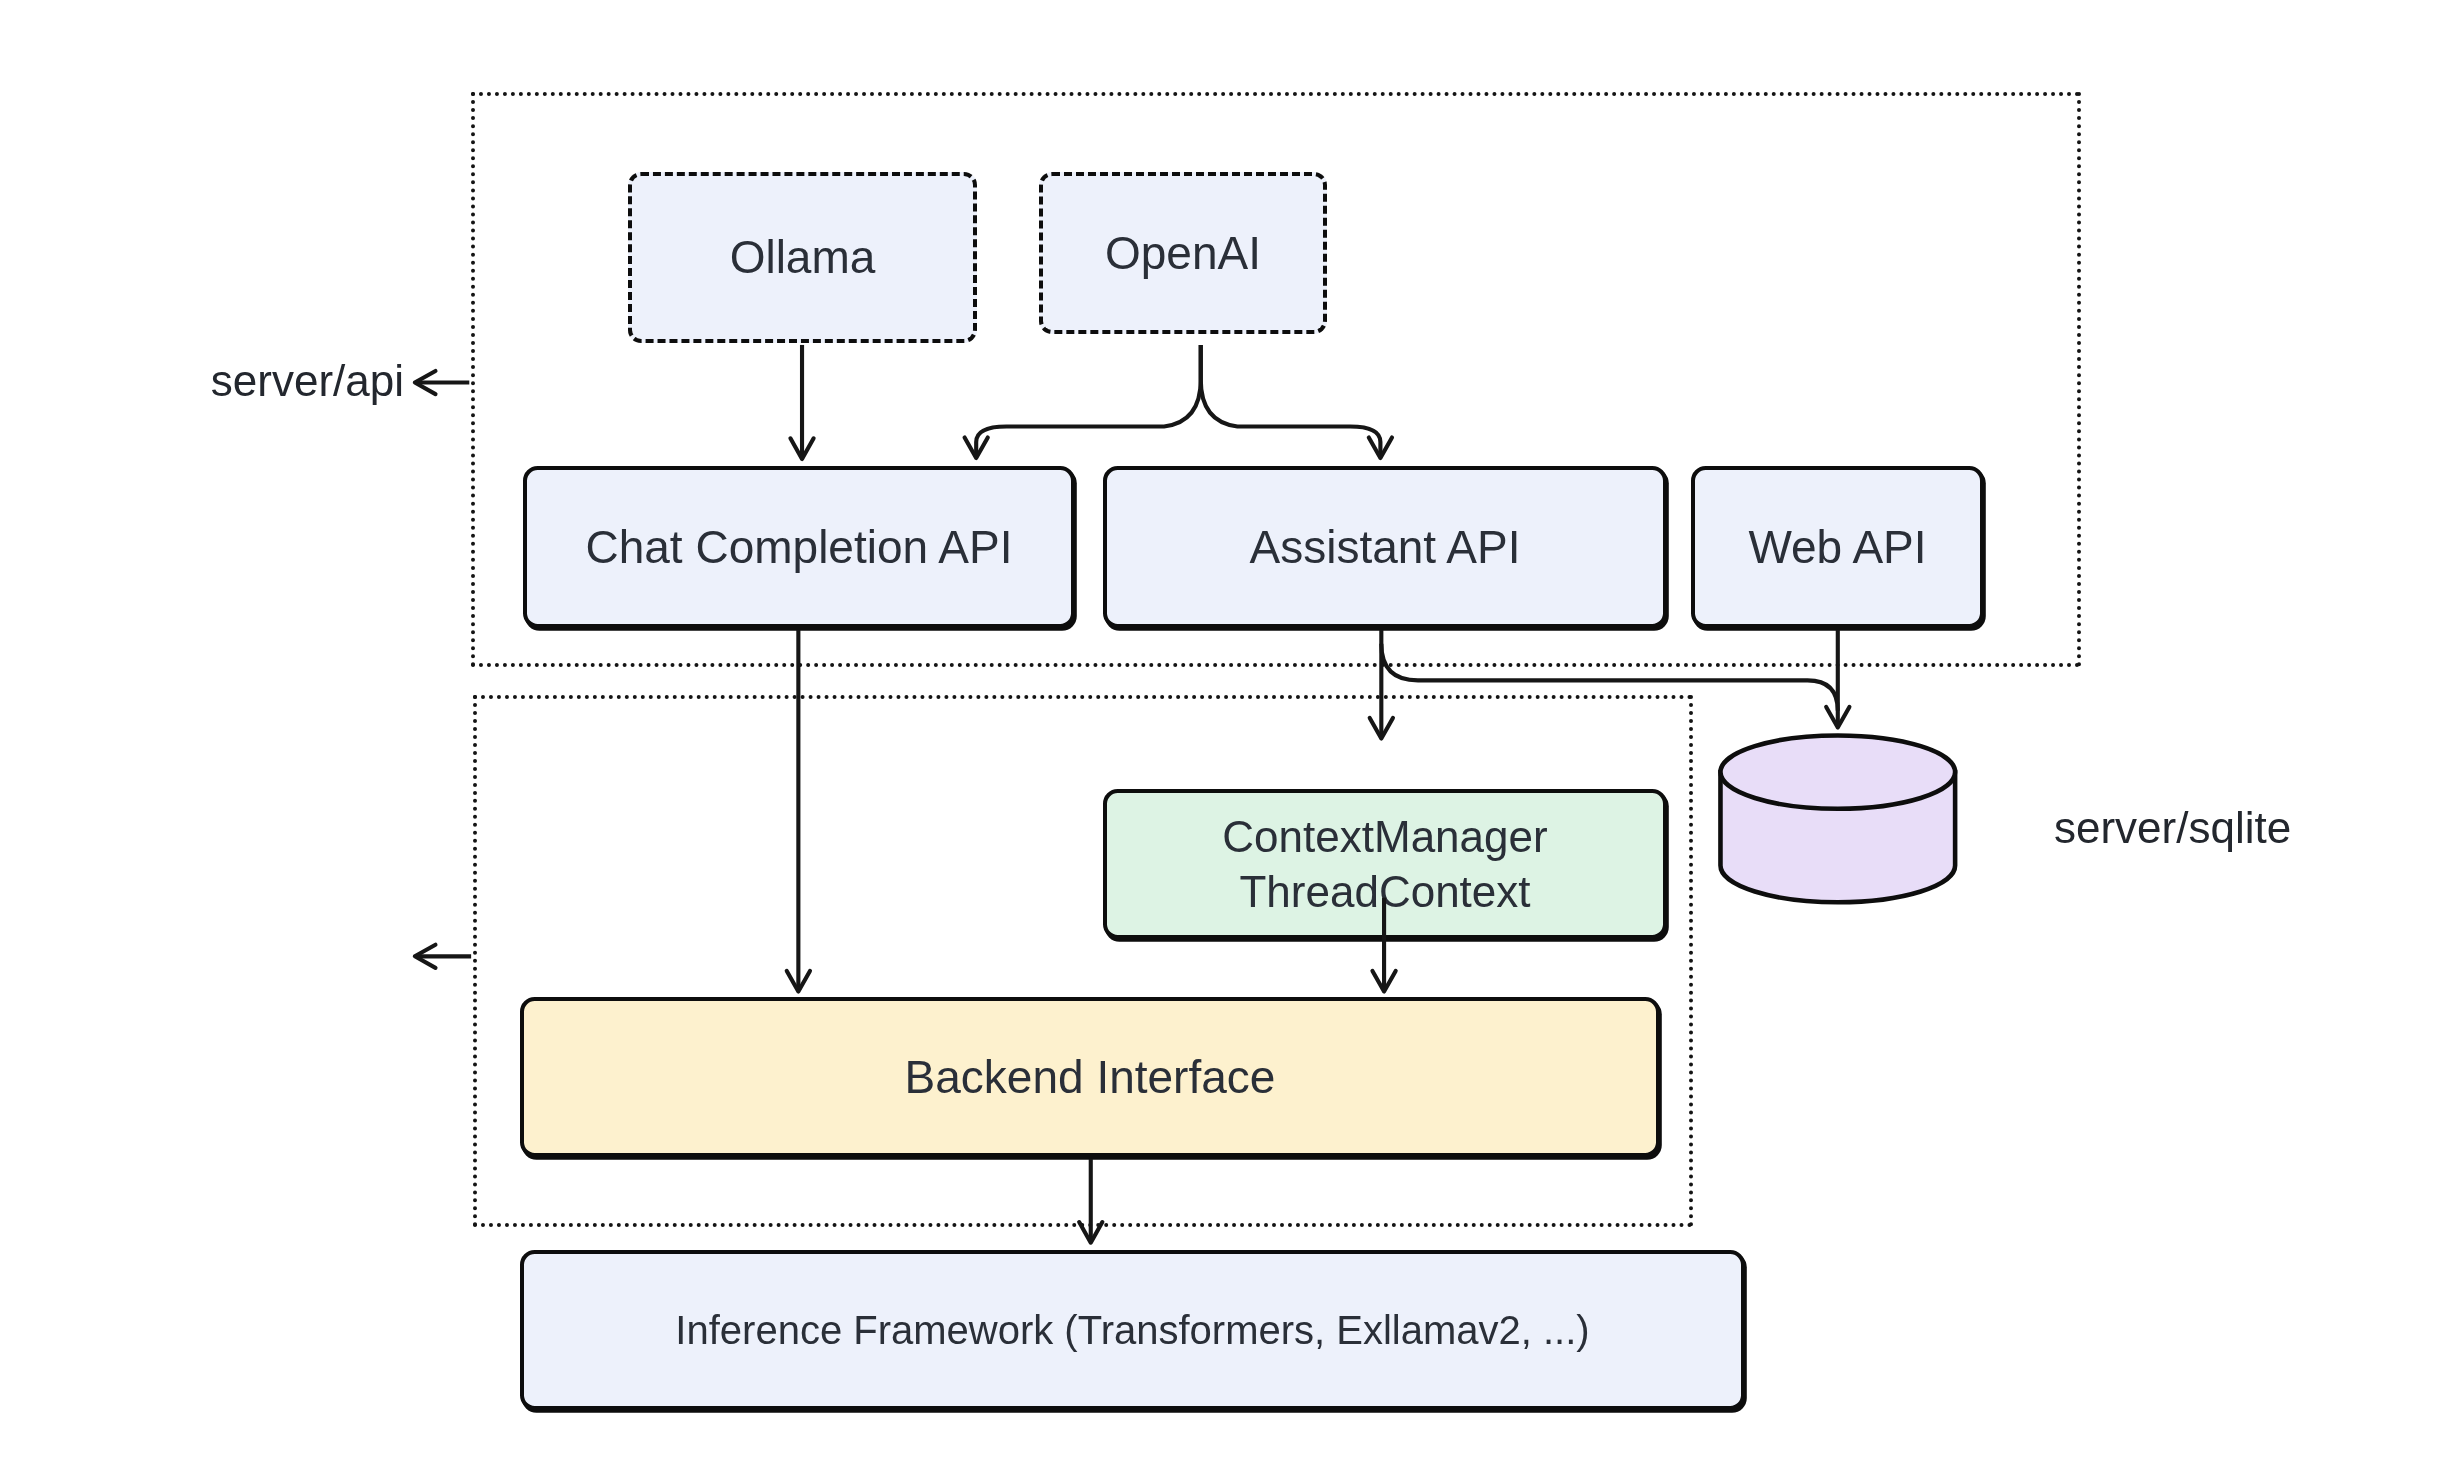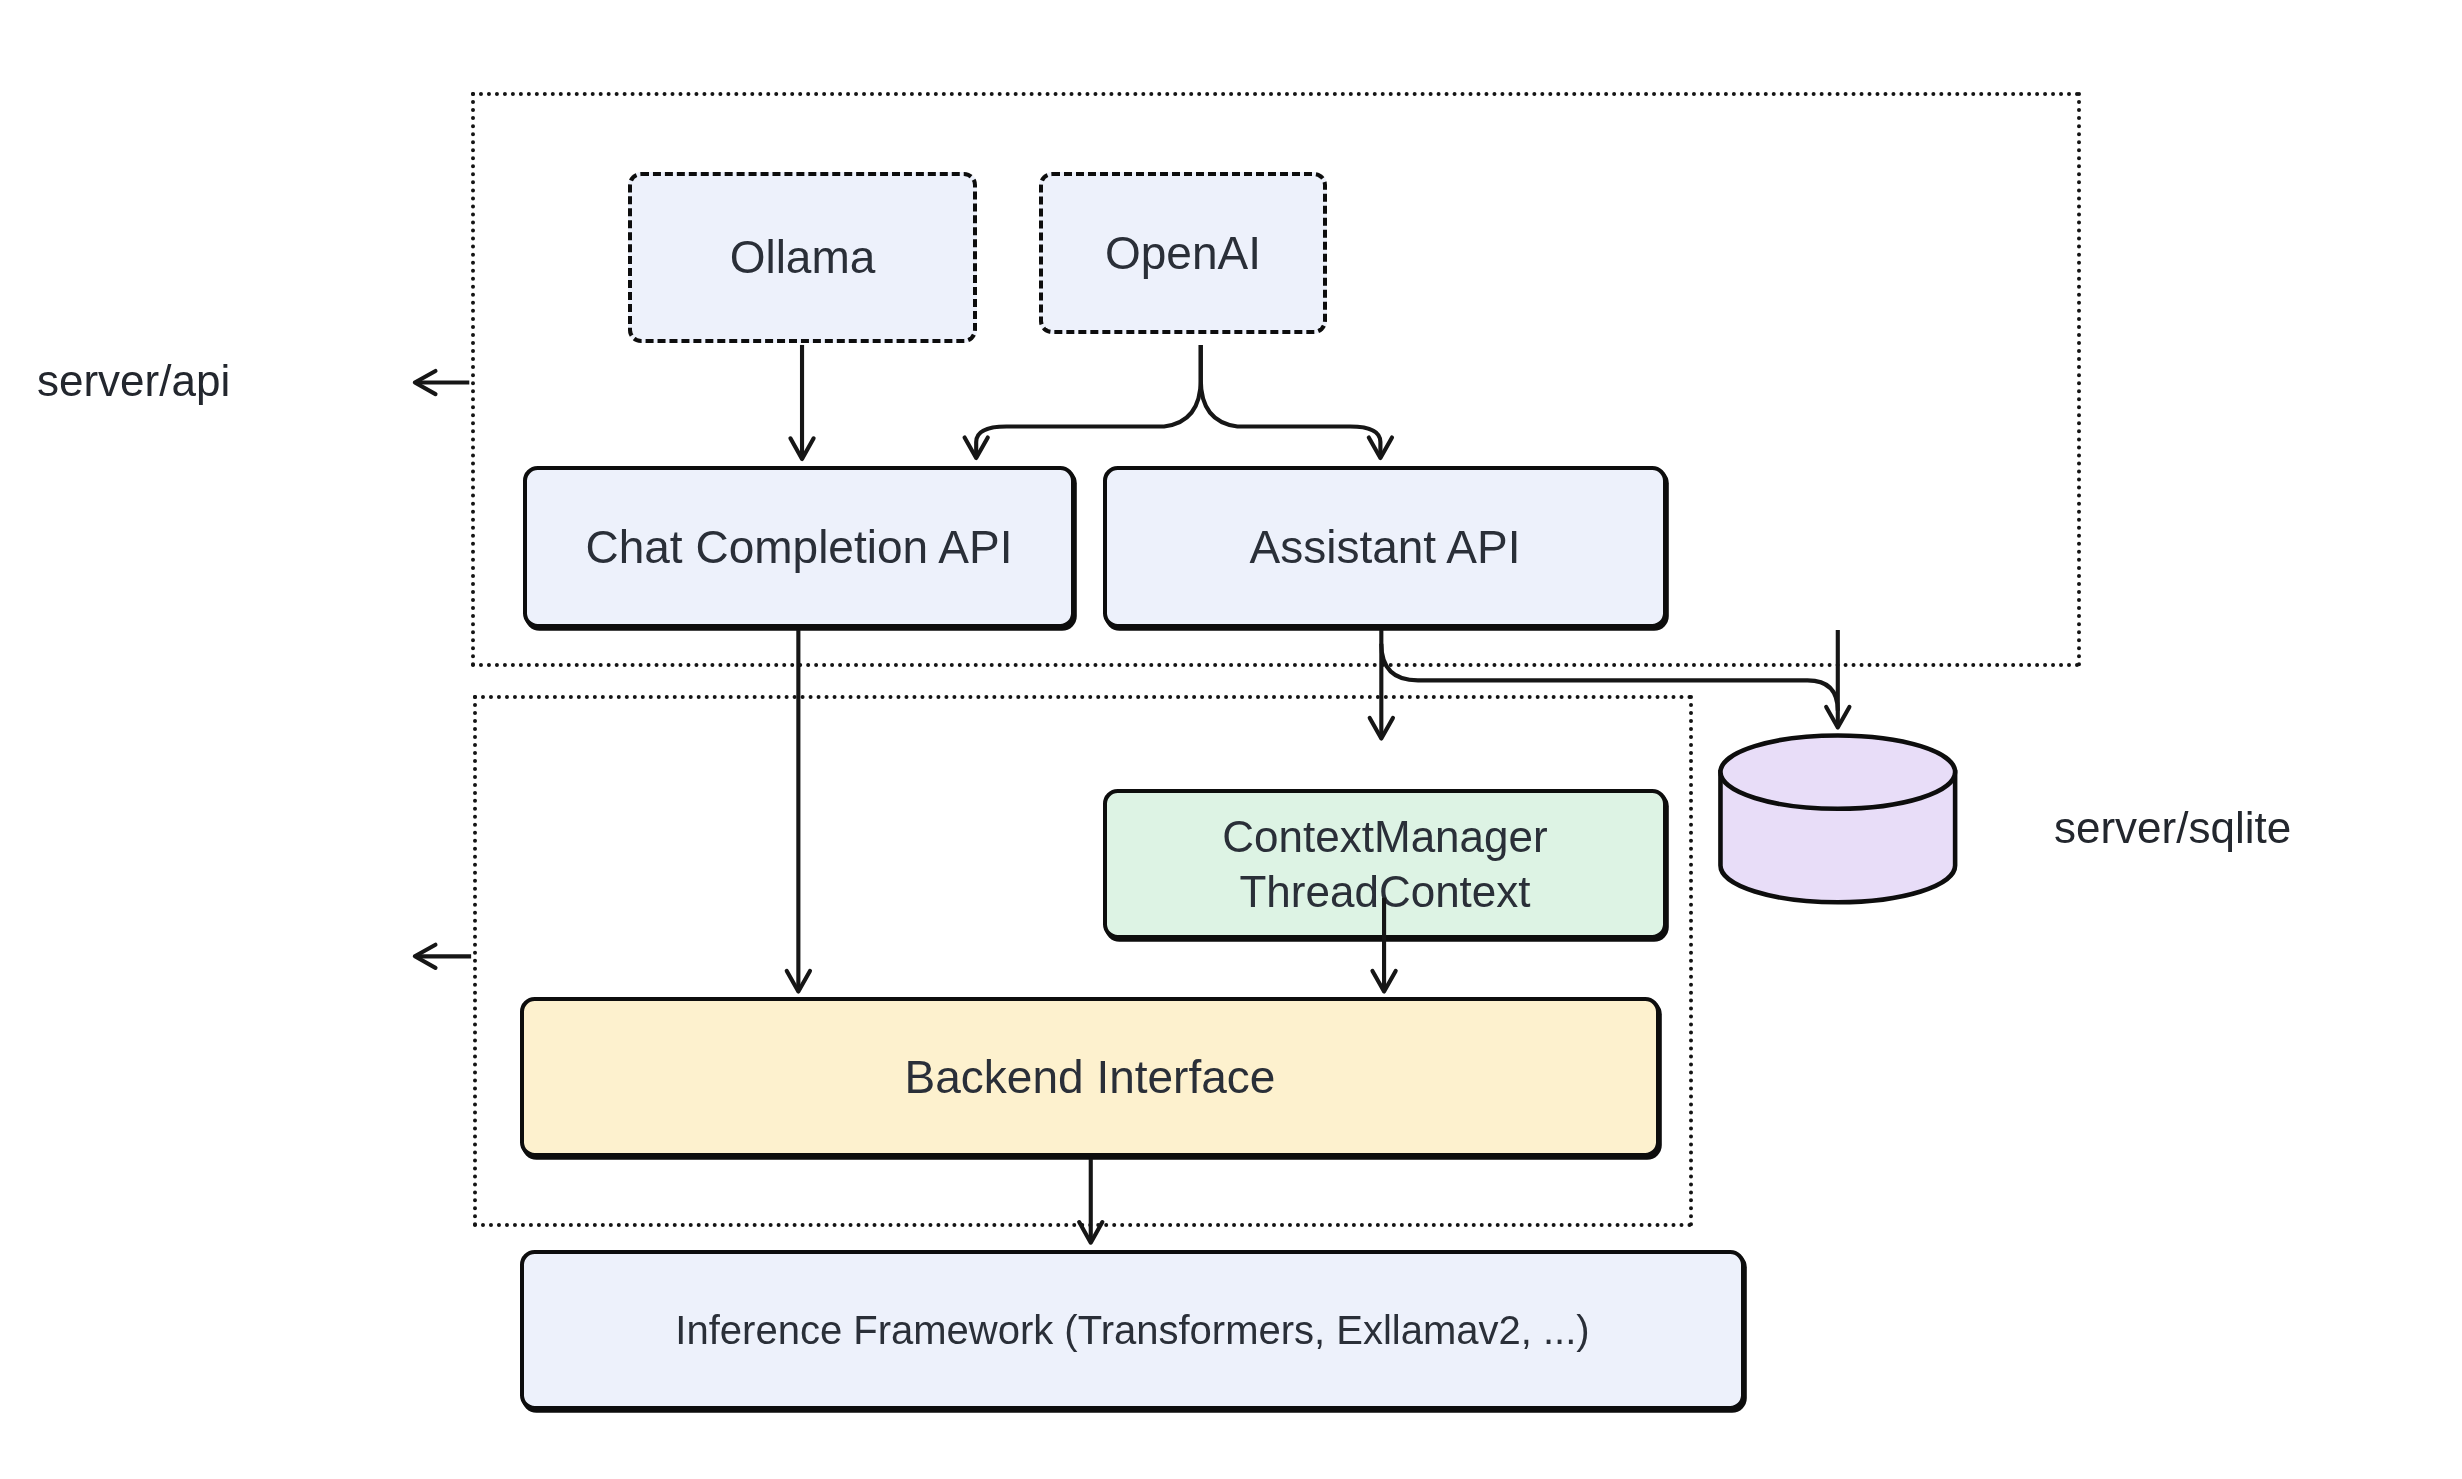--- a/index.html
+++ b/index.html
@@ -62,21 +62,21 @@
   }
 
   
   .side-label{
     position:absolute;
     font-size:44px;
     color:#23272e;
     z-index:5;
     white-space:nowrap;
   }
-  #label-server-api{left:37px;top:356px;width:367px;}
+  #label-server-api{left:37px;top:356px;width:367px;text-align:right;}
   #label-server-backend{left:37px;top:930px;width:367px;text-align:right;}
   #label-server-models{left:2054px;top:803px;text-align:left;}
 
   
   #edge-layer{
     position:absolute;left:0;top:0;width:2462px;height:1480px;
     z-index:20;pointer-events:none;
   }
   #edge-layer .edge{
     fill:none;stroke:#161616;stroke-width:4.5px;
@@ -100,20 +100,23 @@
     <span>Ollama</span>
   </div>
   <div class="node dashed fill-blue" id="node-openai">
     <span>OpenAI</span>
   </div>
   <div class="node solid fill-blue" id="node-assistant">
     <span>Assistant API</span>
   </div>
   <div class="node solid fill-blue" id="node-chat">
     <span>Chat Completion API</span>
+  </div>
+  <div class="node solid fill-blue" id="node-web">
+    <span>Web API</span>
   </div>
   <div class="node solid fill-green" id="node-context">
     <span>ContextManager</span>
     <span>ThreadContext</span>
   </div>
   <div class="node solid fill-yellow" id="node-backend">
     <span>Backend Interface</span>
   </div>
   <div class="node solid fill-blue" id="node-inference">
     <span>Inference Framework (Transformers, Exllamav2, ...)</span>

